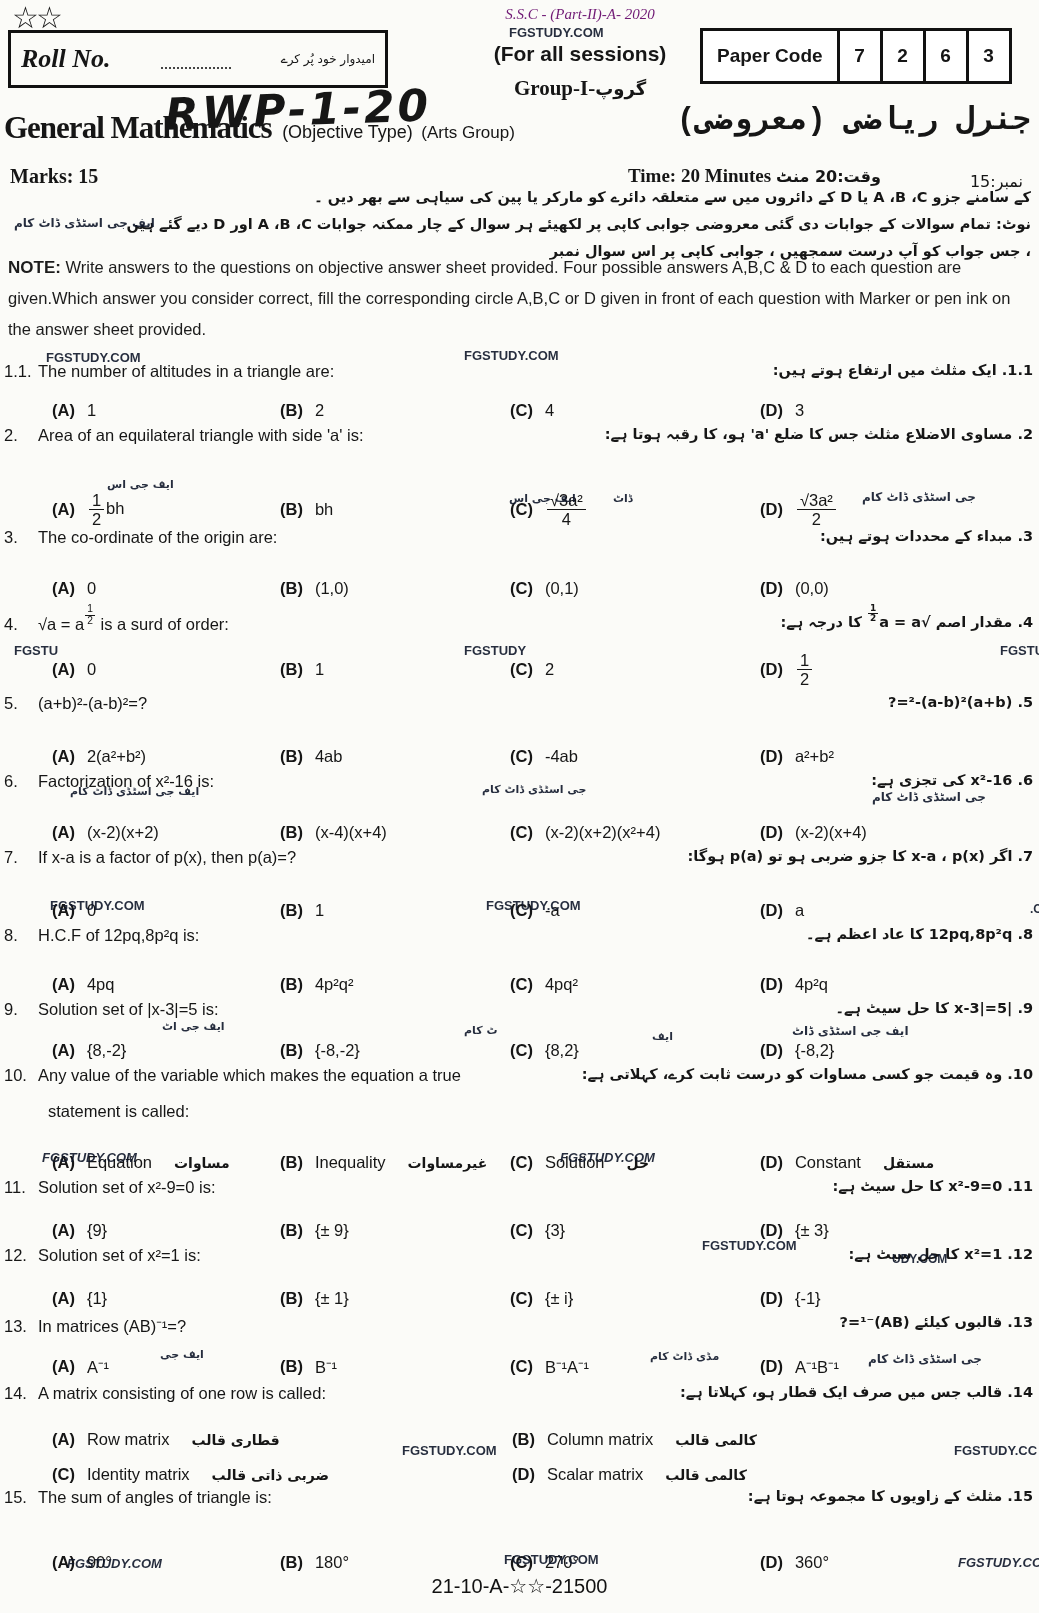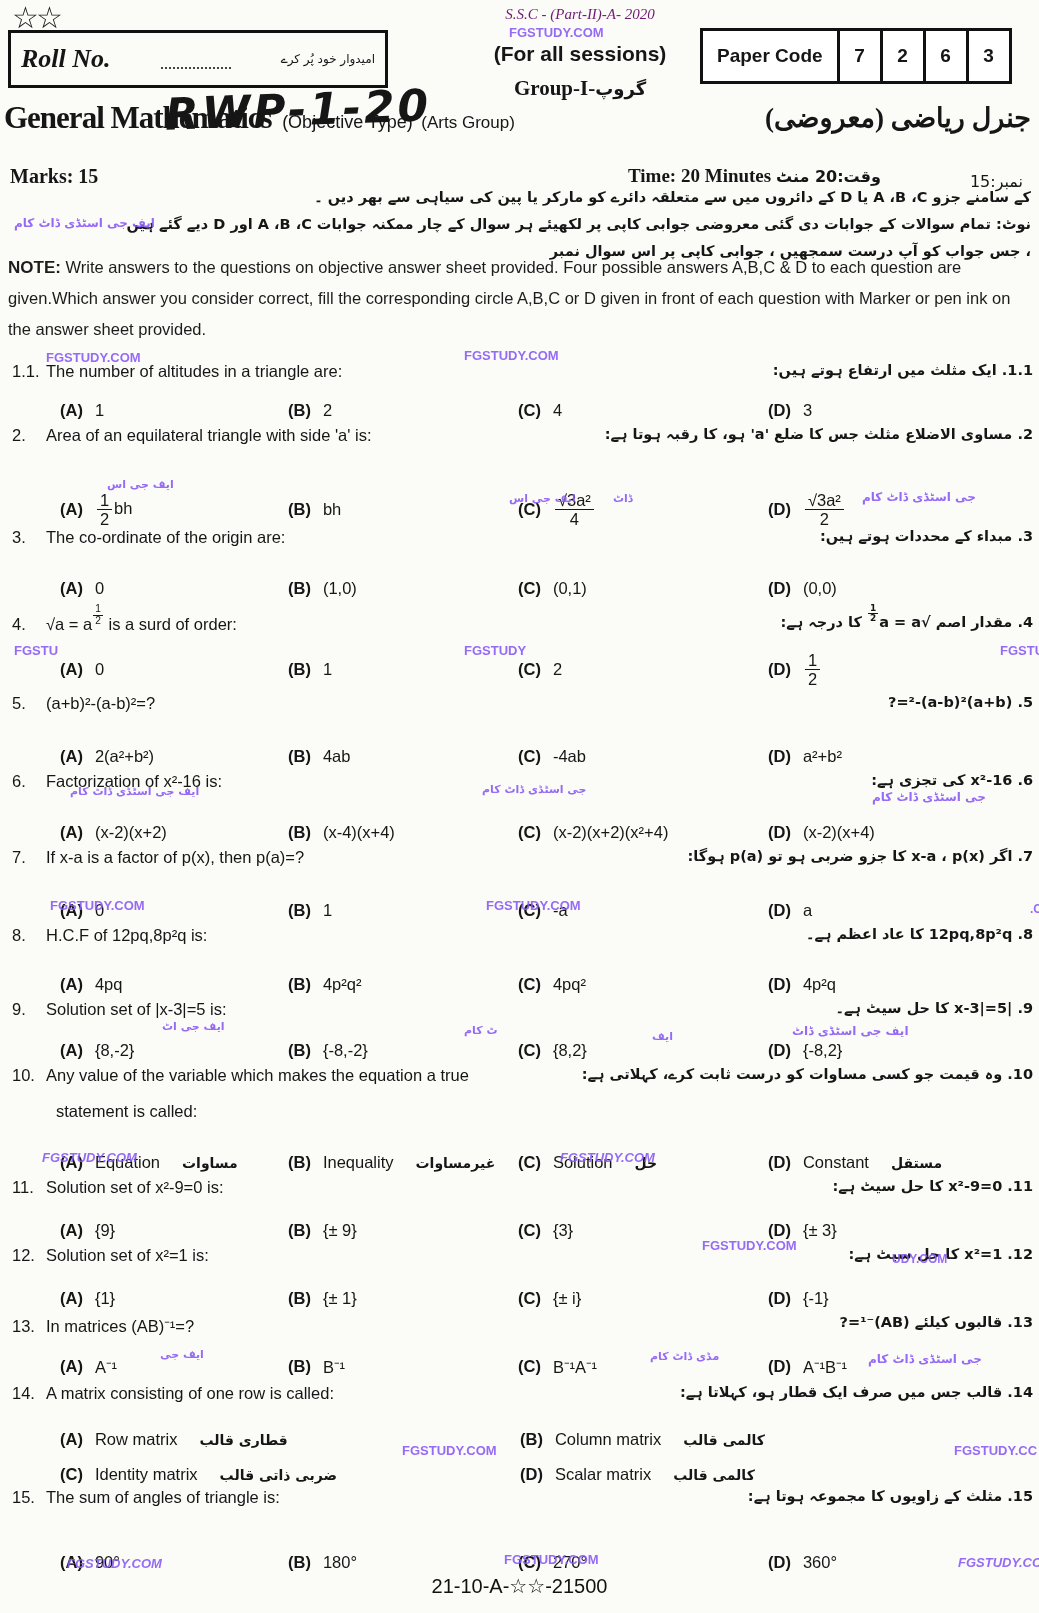--- a/index.html
+++ b/index.html
@@ -21,31 +21,31 @@
          font-family:"Liberation Serif",serif;font-weight:bold;font-size:21px;}
   .group .gur{font-family:"DejaVu Sans",sans-serif;font-size:18px;}
   .pcode{position:absolute;left:700px;top:28px;height:50px;border:3px solid #111;display:flex;background:#fff;}
   .pclabel{display:flex;align-items:center;padding:4px 14px;font-weight:bold;font-size:19px;}
   .pcd{width:40px;display:flex;align-items:center;justify-content:center;font-weight:bold;font-size:19px;
        border-left:3px solid #111;}
   .trow{position:absolute;top:100px;left:4px;right:8px;display:flex;justify-content:space-between;align-items:flex-end;}
   .t1{font-family:"Liberation Serif",serif;font-weight:bold;font-size:31px;letter-spacing:-1px;}
   .t2{font-size:18px;margin-left:6px;}
   .t3{font-size:17px;margin-left:4px;}
-  .tur{font-family:Liberation Serif, serif;font-weight:bold;font-size:27px;direction:rtl;margin-bottom:2px;}
+  .tur{font-family:Liberation Mono, monospace;font-weight:bold;font-size:31px;direction:rtl;margin-bottom:8px;}
   .marks{position:absolute;left:10px;top:165px;font-family:"Liberation Serif",serif;font-weight:bold;font-size:20px;}
   .timegrp{position:absolute;left:628px;top:165px;font-family:"Liberation Serif",serif;font-weight:bold;font-size:19px;}
   .timeur{font-family:"DejaVu Sans",sans-serif;font-size:16px;font-weight:bold;text-align:right;}
   .numur{position:absolute;right:16px;top:172px;font-family:"DejaVu Sans",sans-serif;font-size:16px;direction:rtl;}
   .unote{position:absolute;top:184px;left:120px;right:8px;direction:rtl;text-align:right;
          font-family:"DejaVu Sans",sans-serif;font-weight:bold;font-size:14.5px;line-height:27px;}
   .note{position:absolute;top:252px;left:8px;width:1024px;font-size:16.5px;line-height:31px;color:#1c1c1c;}
   .note b{font-size:17px;}
   
-  .qs{position:absolute;top:362px;left:8px;right:6px;}
+  .qs{position:absolute;top:362px;left:0;right:6px;}
   .qb{position:relative;}
   .qb[data-qi="0"]{height:64px;}  .qb[data-qi="1"]{height:102px;} .qb[data-qi="2"]{height:76px;}
   .qb[data-qi="3"]{height:90px;}  .qb[data-qi="4"]{height:78px;}  .qb[data-qi="5"]{height:76px;}
   .qb[data-qi="6"]{height:78px;}  .qb[data-qi="7"]{height:74px;}  .qb[data-qi="8"]{height:66px;}
   .qb[data-qi="9"]{height:112px;} .qb[data-qi="10"]{height:68px;} .qb[data-qi="11"]{height:68px;}
   .qb[data-qi="12"]{height:70px;} .qb[data-qi="13"]{height:104px;}.qb[data-qi="14"]{height:90px;}
   .qrow{display:flex;justify-content:space-between;align-items:flex-start;}
   .qen{font-size:16.5px;padding-left:4px;}
   .qnum{display:inline-block;min-width:34px;}
   .qen2{margin-top:17px;margin-left:44px;}
@@ -60,21 +60,21 @@
   .olab{font-weight:bold;margin-right:12px;}
   .our{font-family:"DejaVu Sans",sans-serif;font-weight:bold;font-size:14px;margin-left:22px;direction:rtl;}
   
   .frac{display:inline-block;text-align:center;vertical-align:middle;line-height:1.1;margin:0 2px;}
   .frac .num{display:block;border-bottom:1.6px solid #161616;padding:0 3px;}
   .frac .den{display:block;padding:0 3px;}
   .supfrac{display:inline-block;text-align:center;vertical-align:super;font-size:0.62em;line-height:1.05;margin:0 1px;}
   .supfrac .num{display:block;border-bottom:1.2px solid #161616;padding:0 2px;}
   .supfrac .den{display:block;padding:0 2px;}
   
-  .wm{position:absolute;font-weight:bold;color:#8b5cf6;white-space:nowrap;opacity:.9;padding-left:12px;}
+  .wm{position:absolute;font-weight:bold;color:#0f172a;white-space:nowrap;opacity:.9;padding-left:12px;}
   .wm.it{font-style:italic;}
   .wm.ur{font-family:"DejaVu Sans",sans-serif;direction:rtl;}
   .footer{position:absolute;top:1574px;left:0;right:0;text-align:center;font-size:20px;color:#111;}
 </style>
 </head>
 <body>
 
 <div class="page">
   <div class="stars">☆☆</div>
   <div class="ssc">S.S.C - (Part-II)-A- 2020</div>

